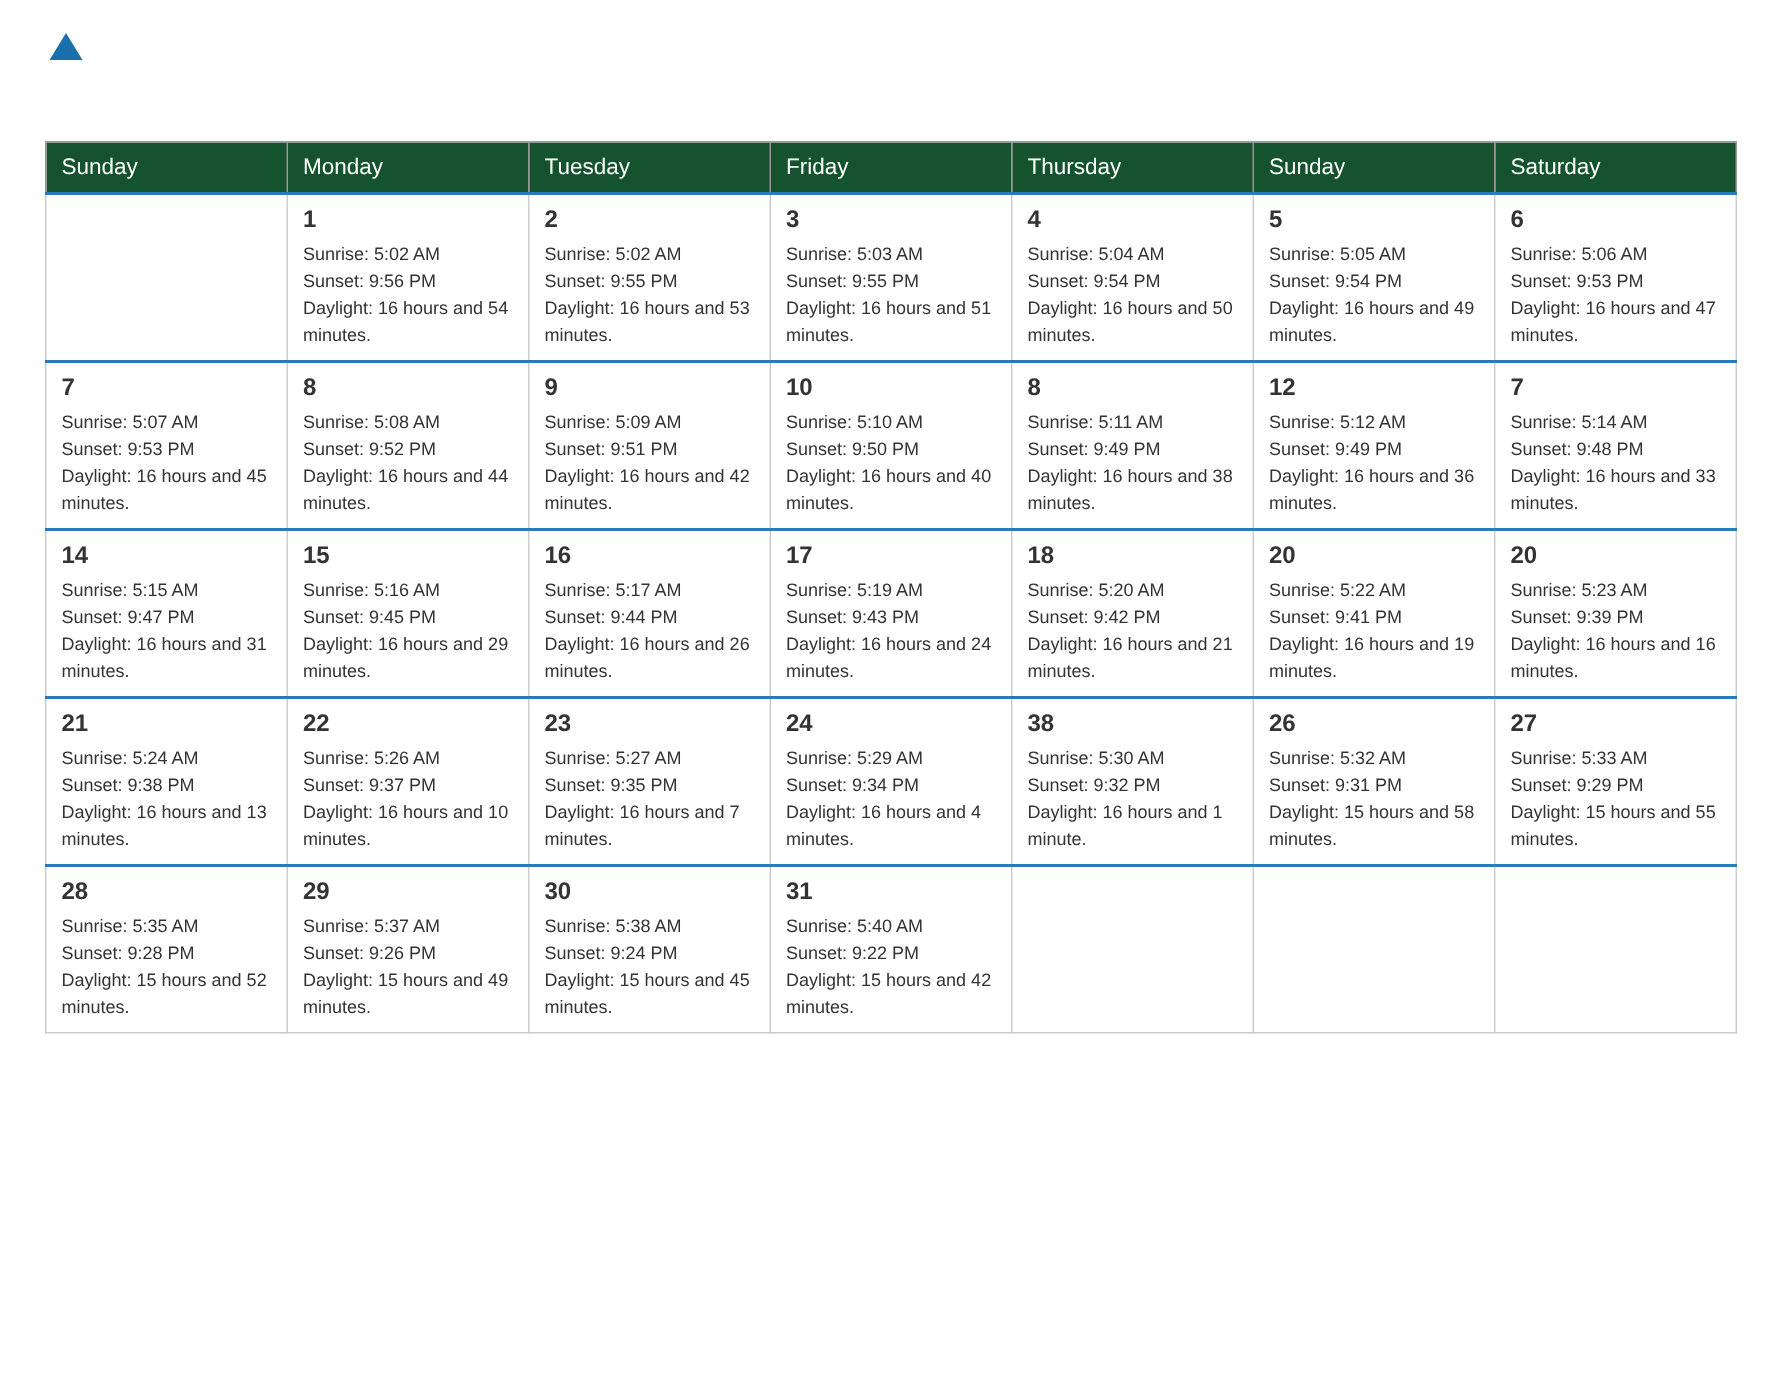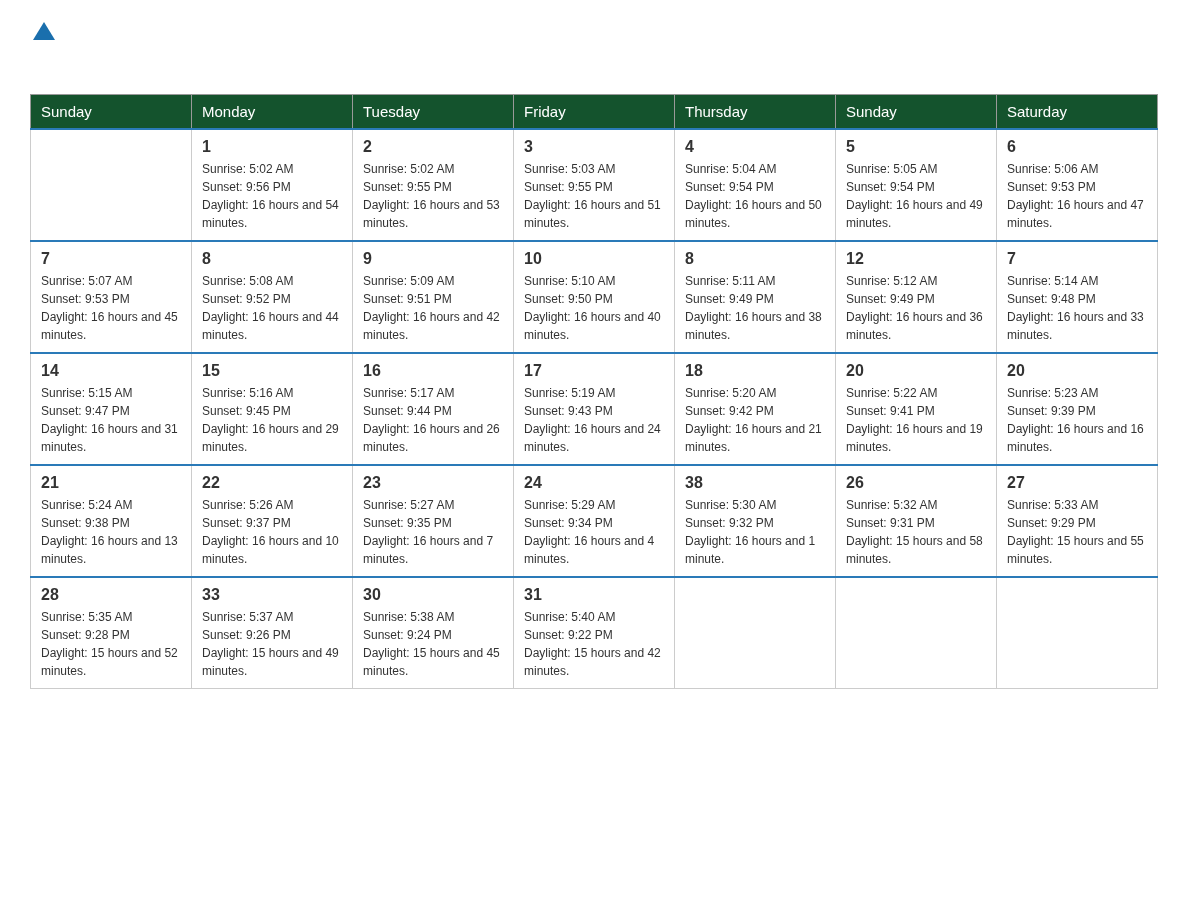--- a/index.html
+++ b/index.html
@@ -247,21 +247,21 @@
           <div class="day-number">27</div>
           <div class="day-info">Sunrise: 5:33 AM<br>Sunset: 9:29 PM<br>Daylight: 15 hours and 55 minutes.</div>
         </td>
       </tr>
       <tr>
         <td class="calendar-cell">
           <div class="day-number">28</div>
           <div class="day-info">Sunrise: 5:35 AM<br>Sunset: 9:28 PM<br>Daylight: 15 hours and 52 minutes.</div>
         </td>
         <td class="calendar-cell">
-          <div class="day-number">33</div>
+          <div class="day-number">29</div>
           <div class="day-info">Sunrise: 5:37 AM<br>Sunset: 9:26 PM<br>Daylight: 15 hours and 49 minutes.</div>
         </td>
         <td class="calendar-cell">
           <div class="day-number">30</div>
           <div class="day-info">Sunrise: 5:38 AM<br>Sunset: 9:24 PM<br>Daylight: 15 hours and 45 minutes.</div>
         </td>
         <td class="calendar-cell">
           <div class="day-number">31</div>
           <div class="day-info">Sunrise: 5:40 AM<br>Sunset: 9:22 PM<br>Daylight: 15 hours and 42 minutes.</div>
         </td>

